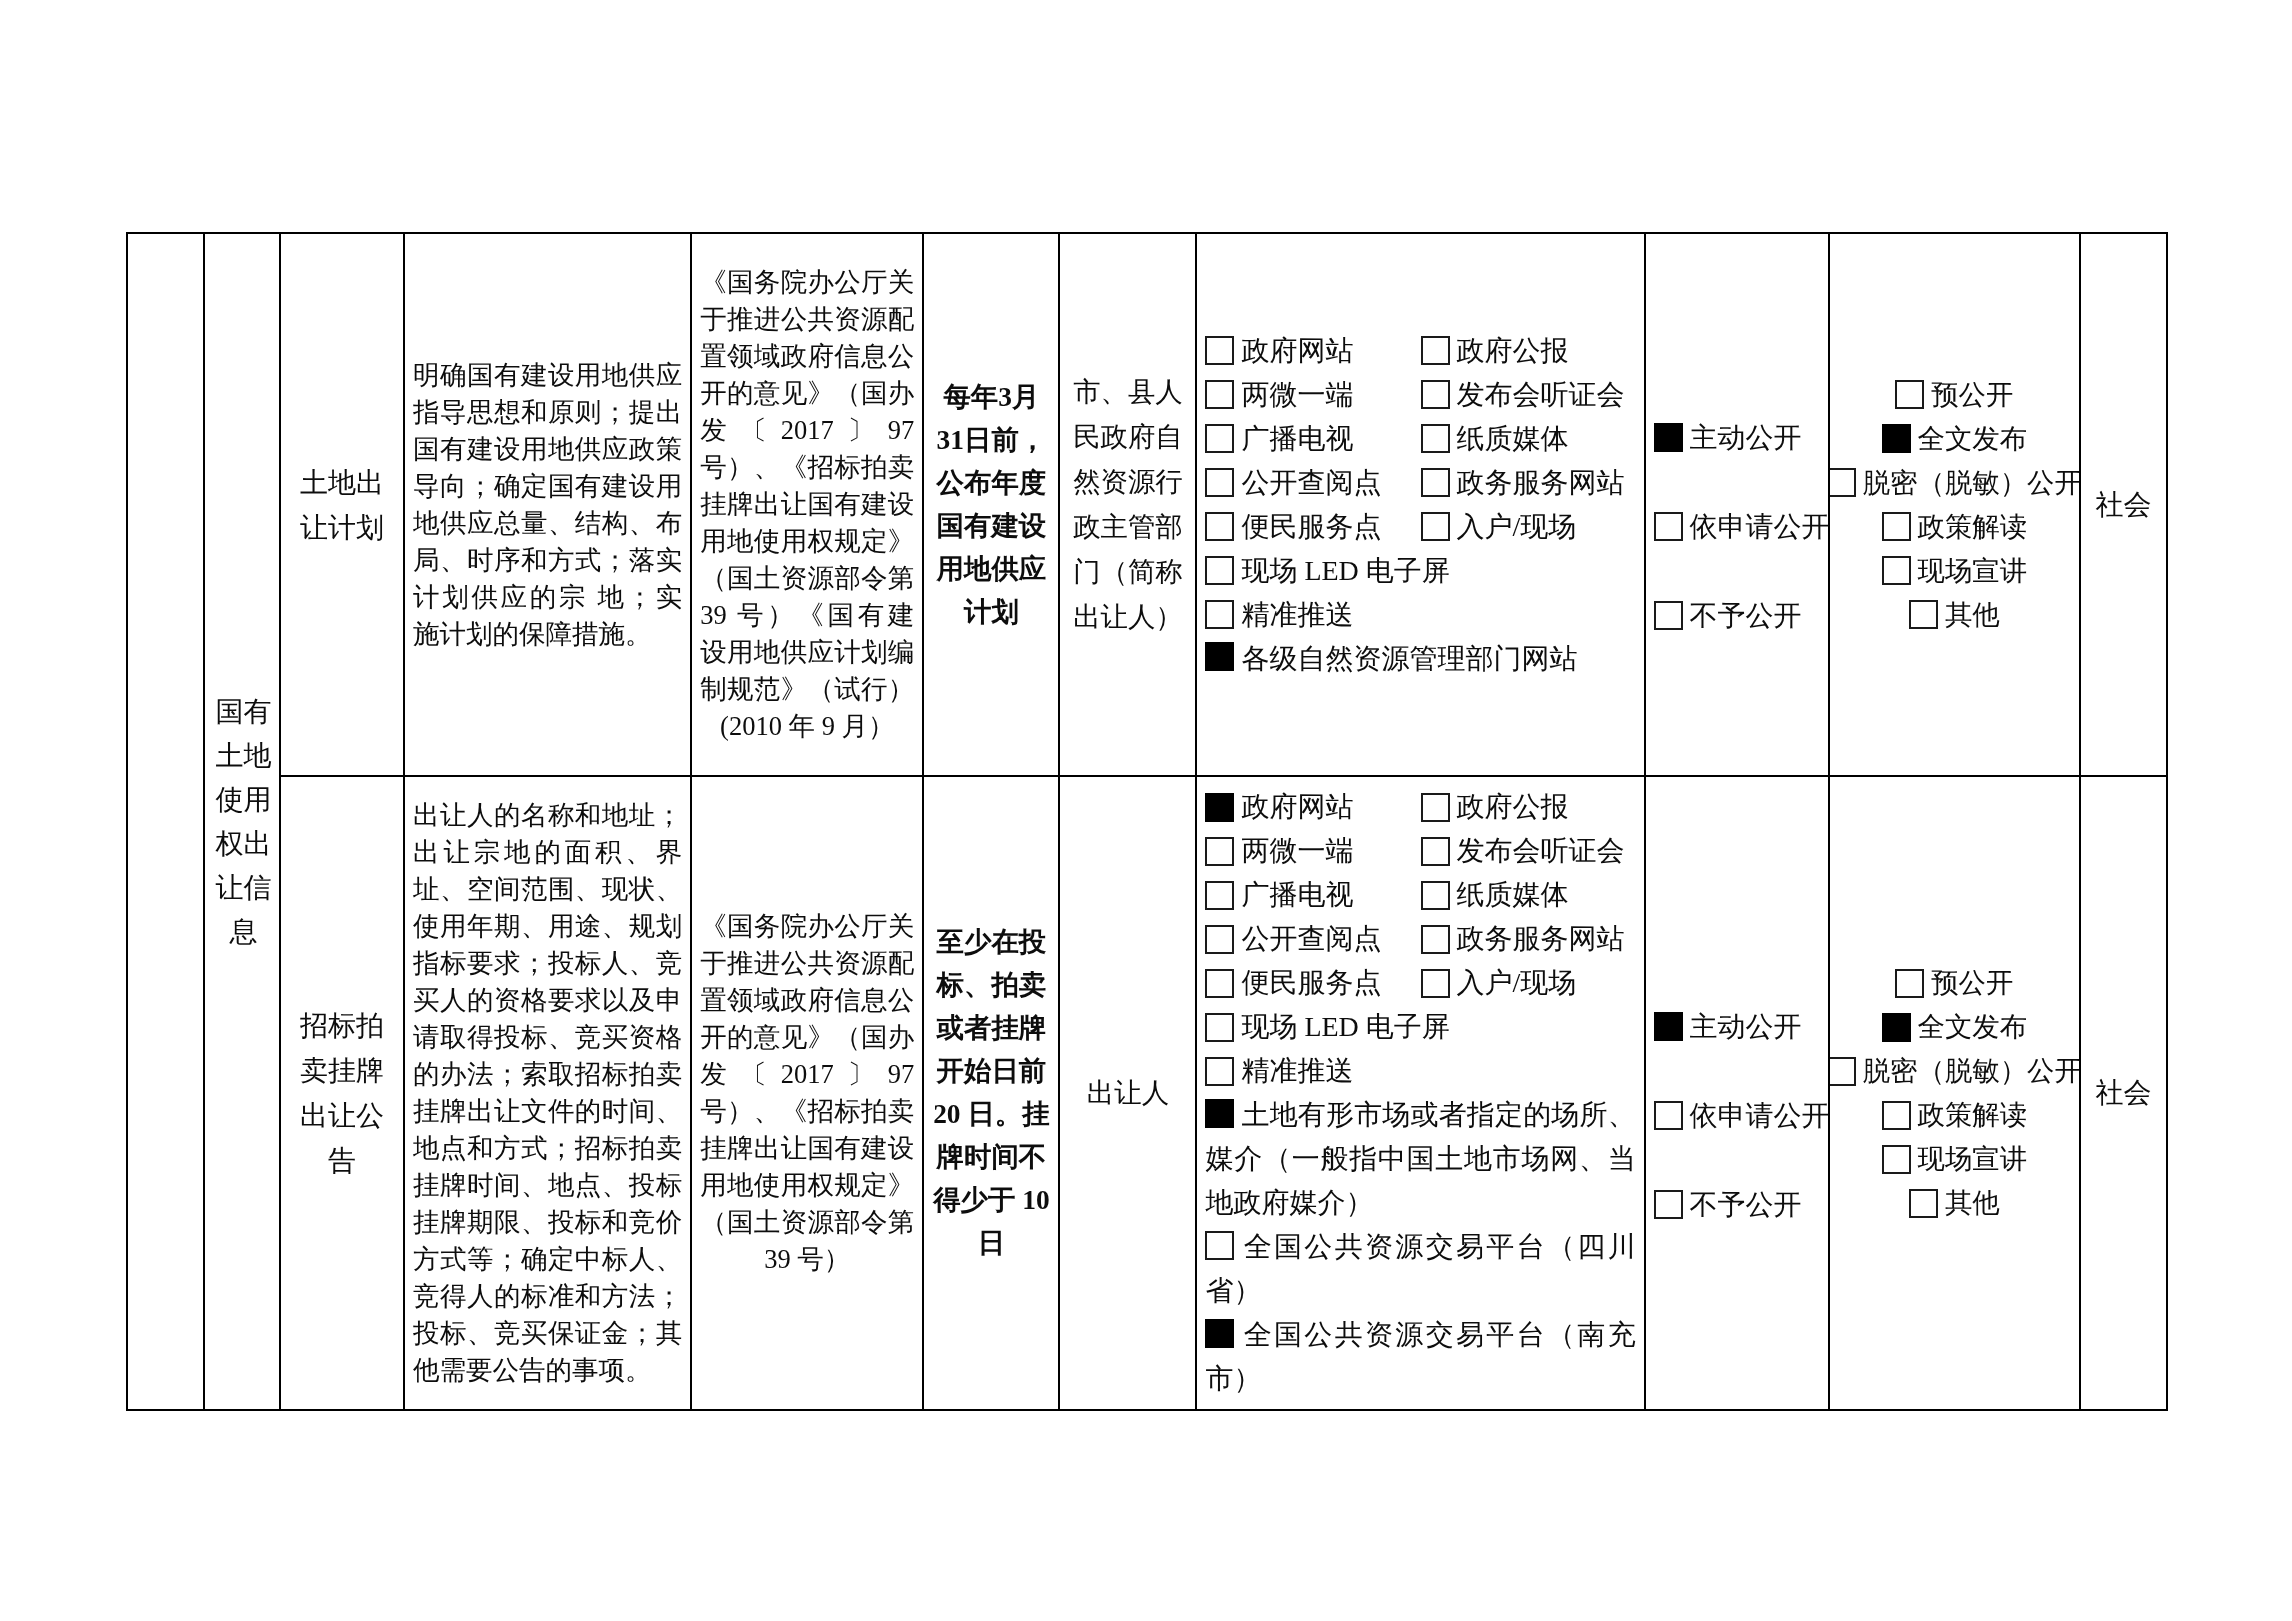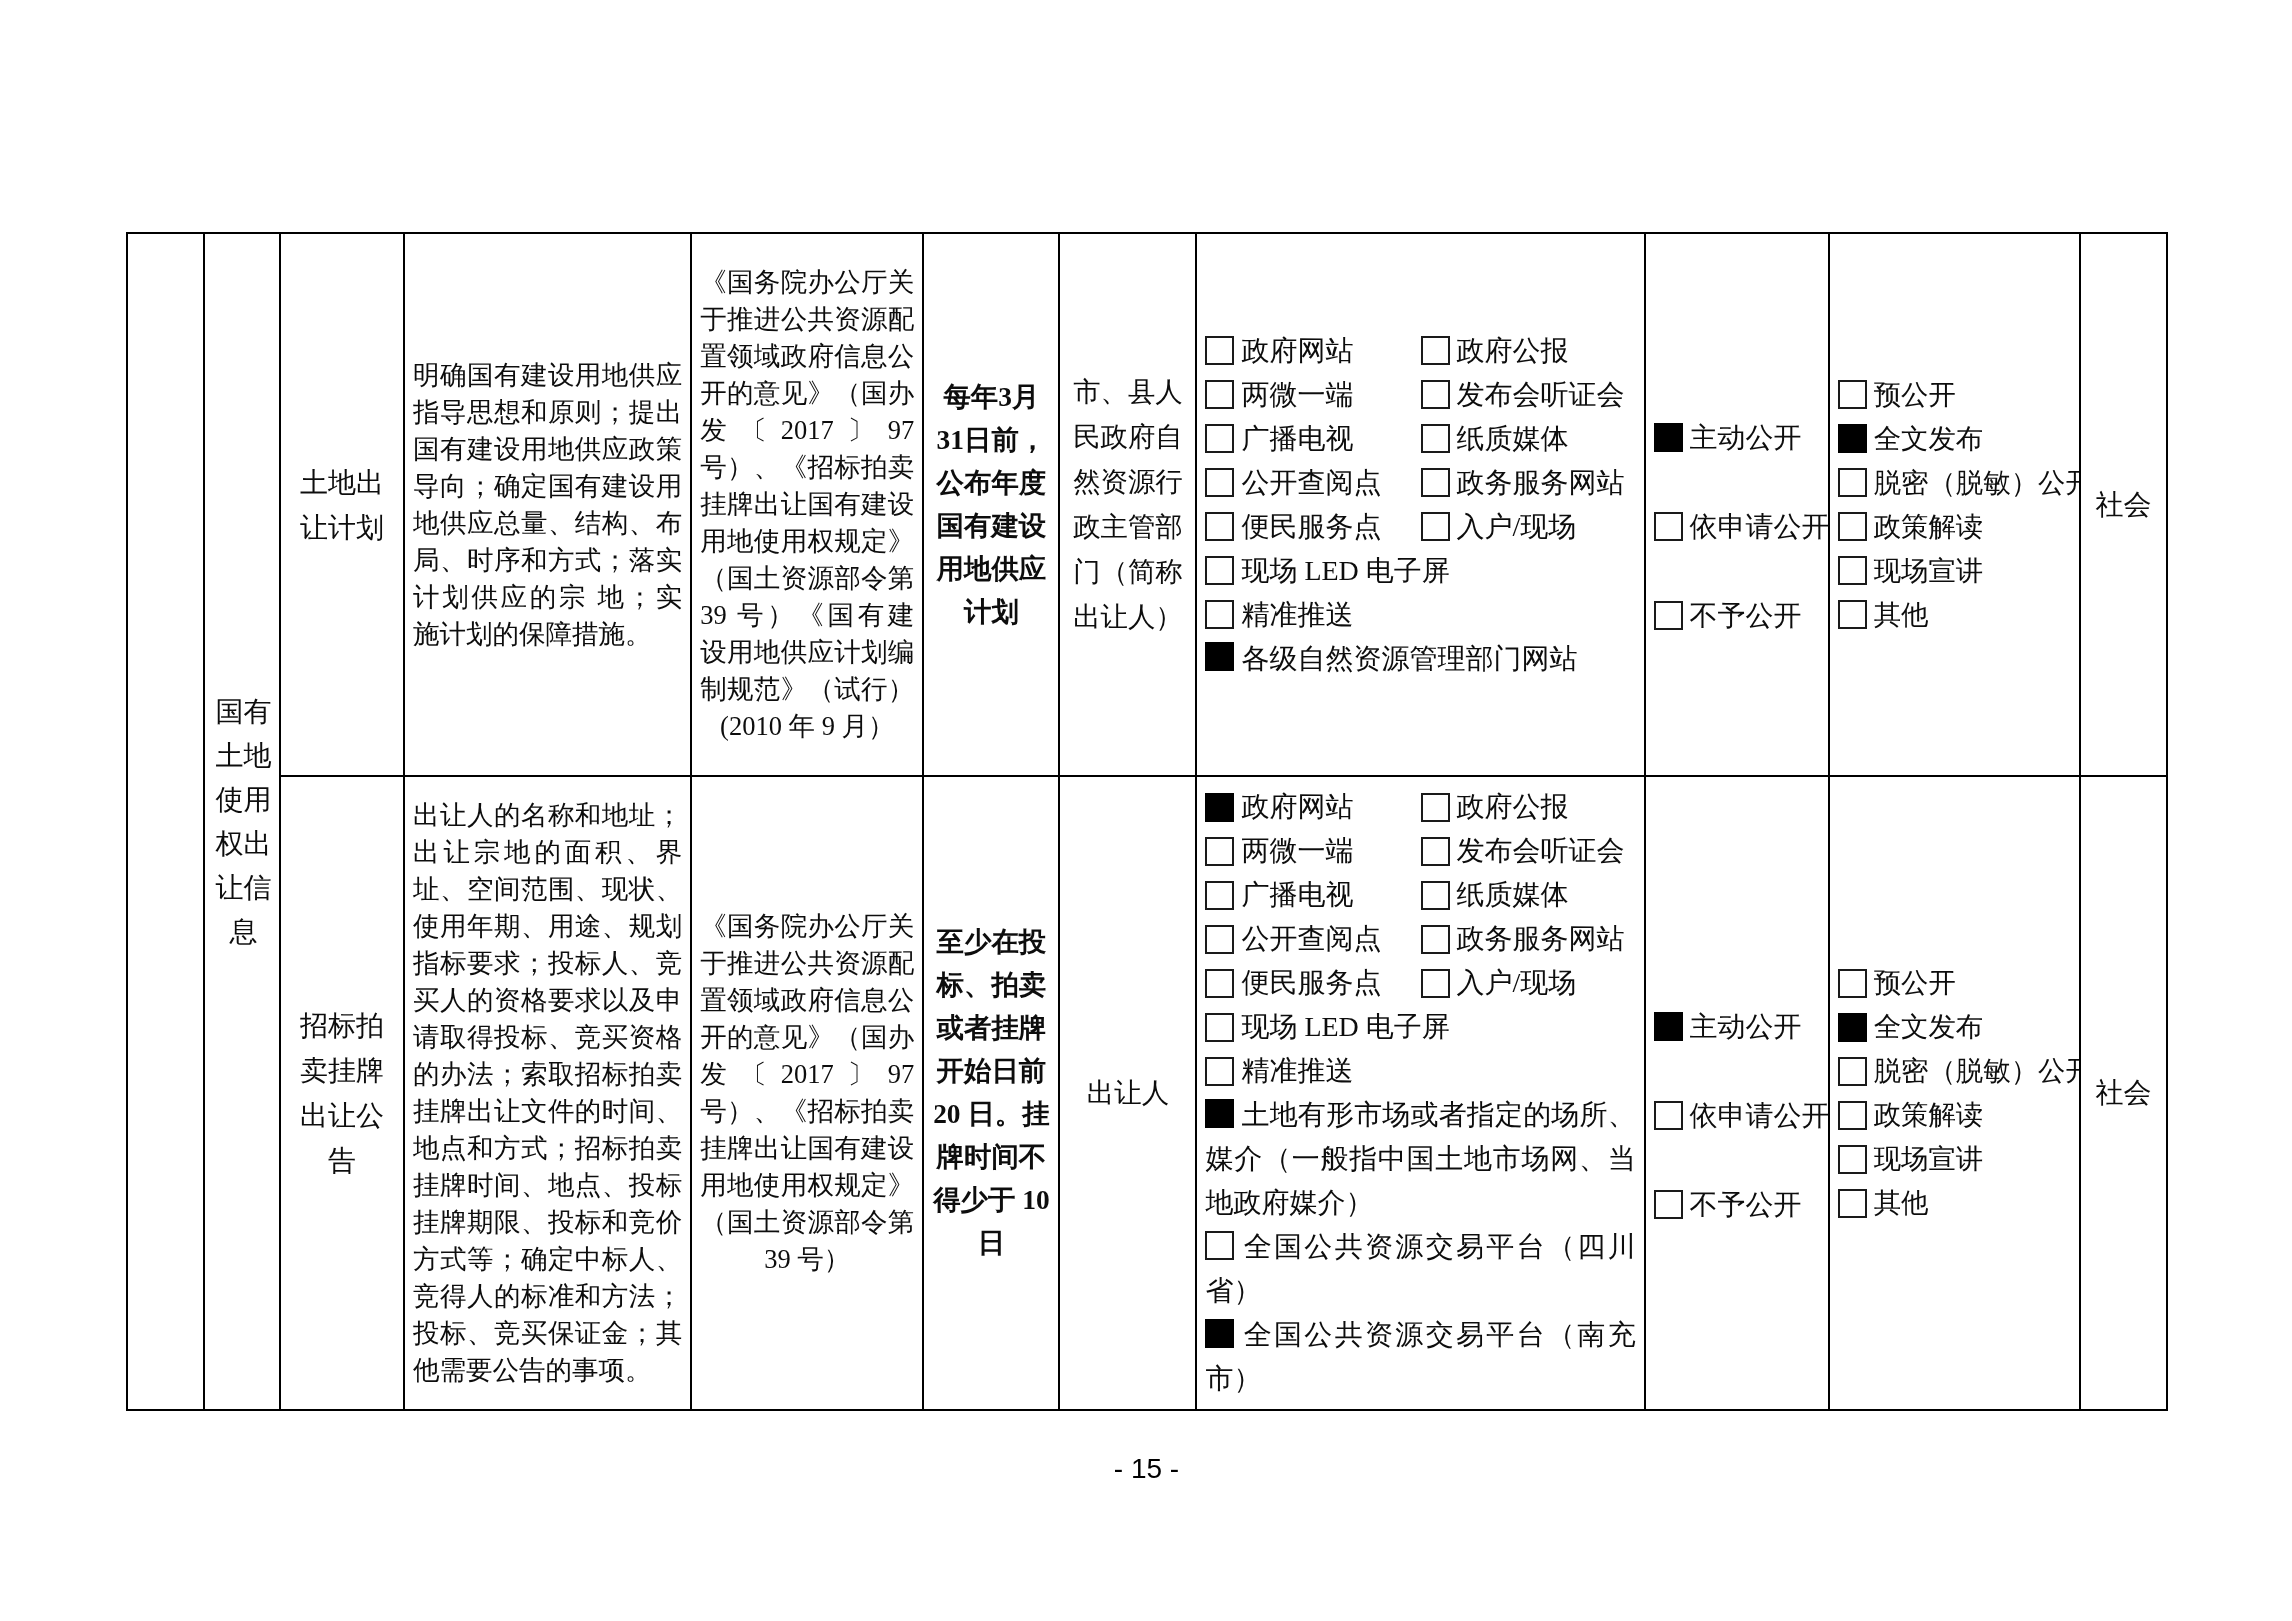--- a/index.html
+++ b/index.html
@@ -39,21 +39,21 @@
   .c-method{ padding:3.9px 3.9px 3.9px 7.8px;font-size:28px; }
   .c-type{ padding:3.9px 0 3.9px 9.8px;font-size:27.4px; }
 
   .chan-cols{display:flex;width:100%;}
   .chan-col{width:50%;flex:none;}
   .cb-item{
     display:flex;align-items:center;
     height:44px;line-height:44px;white-space:nowrap;overflow:visible;
   }
   .c-method .cb-item{height:45px;line-height:45px;margin-top:44px;}
-  .c-type .cb-item{height:44px;line-height:44px;}
+  .c-type .cb-item{height:44px;line-height:44px;justify-content:center;}
 
   .cb{
     width:29px;height:29px;box-sizing:border-box;
     border:2.9px solid #1a1a1a;background:#fff;
     flex:none;margin-right:6.9px;display:inline-block;
   }
   .cb.filled{background:#000;border-color:#000;}
 
   
   .chan-full .cb-item{
@@ -357,15 +357,14 @@
             </div>
             </div>
       </td>
       <td class="c-aud">
         <div>社会</div>
       </td>
     </tr>
   </tbody>
     </table>
 
-  <div class="page-num">- 15 -</div>
 </div>
 
 
 </body></html>

